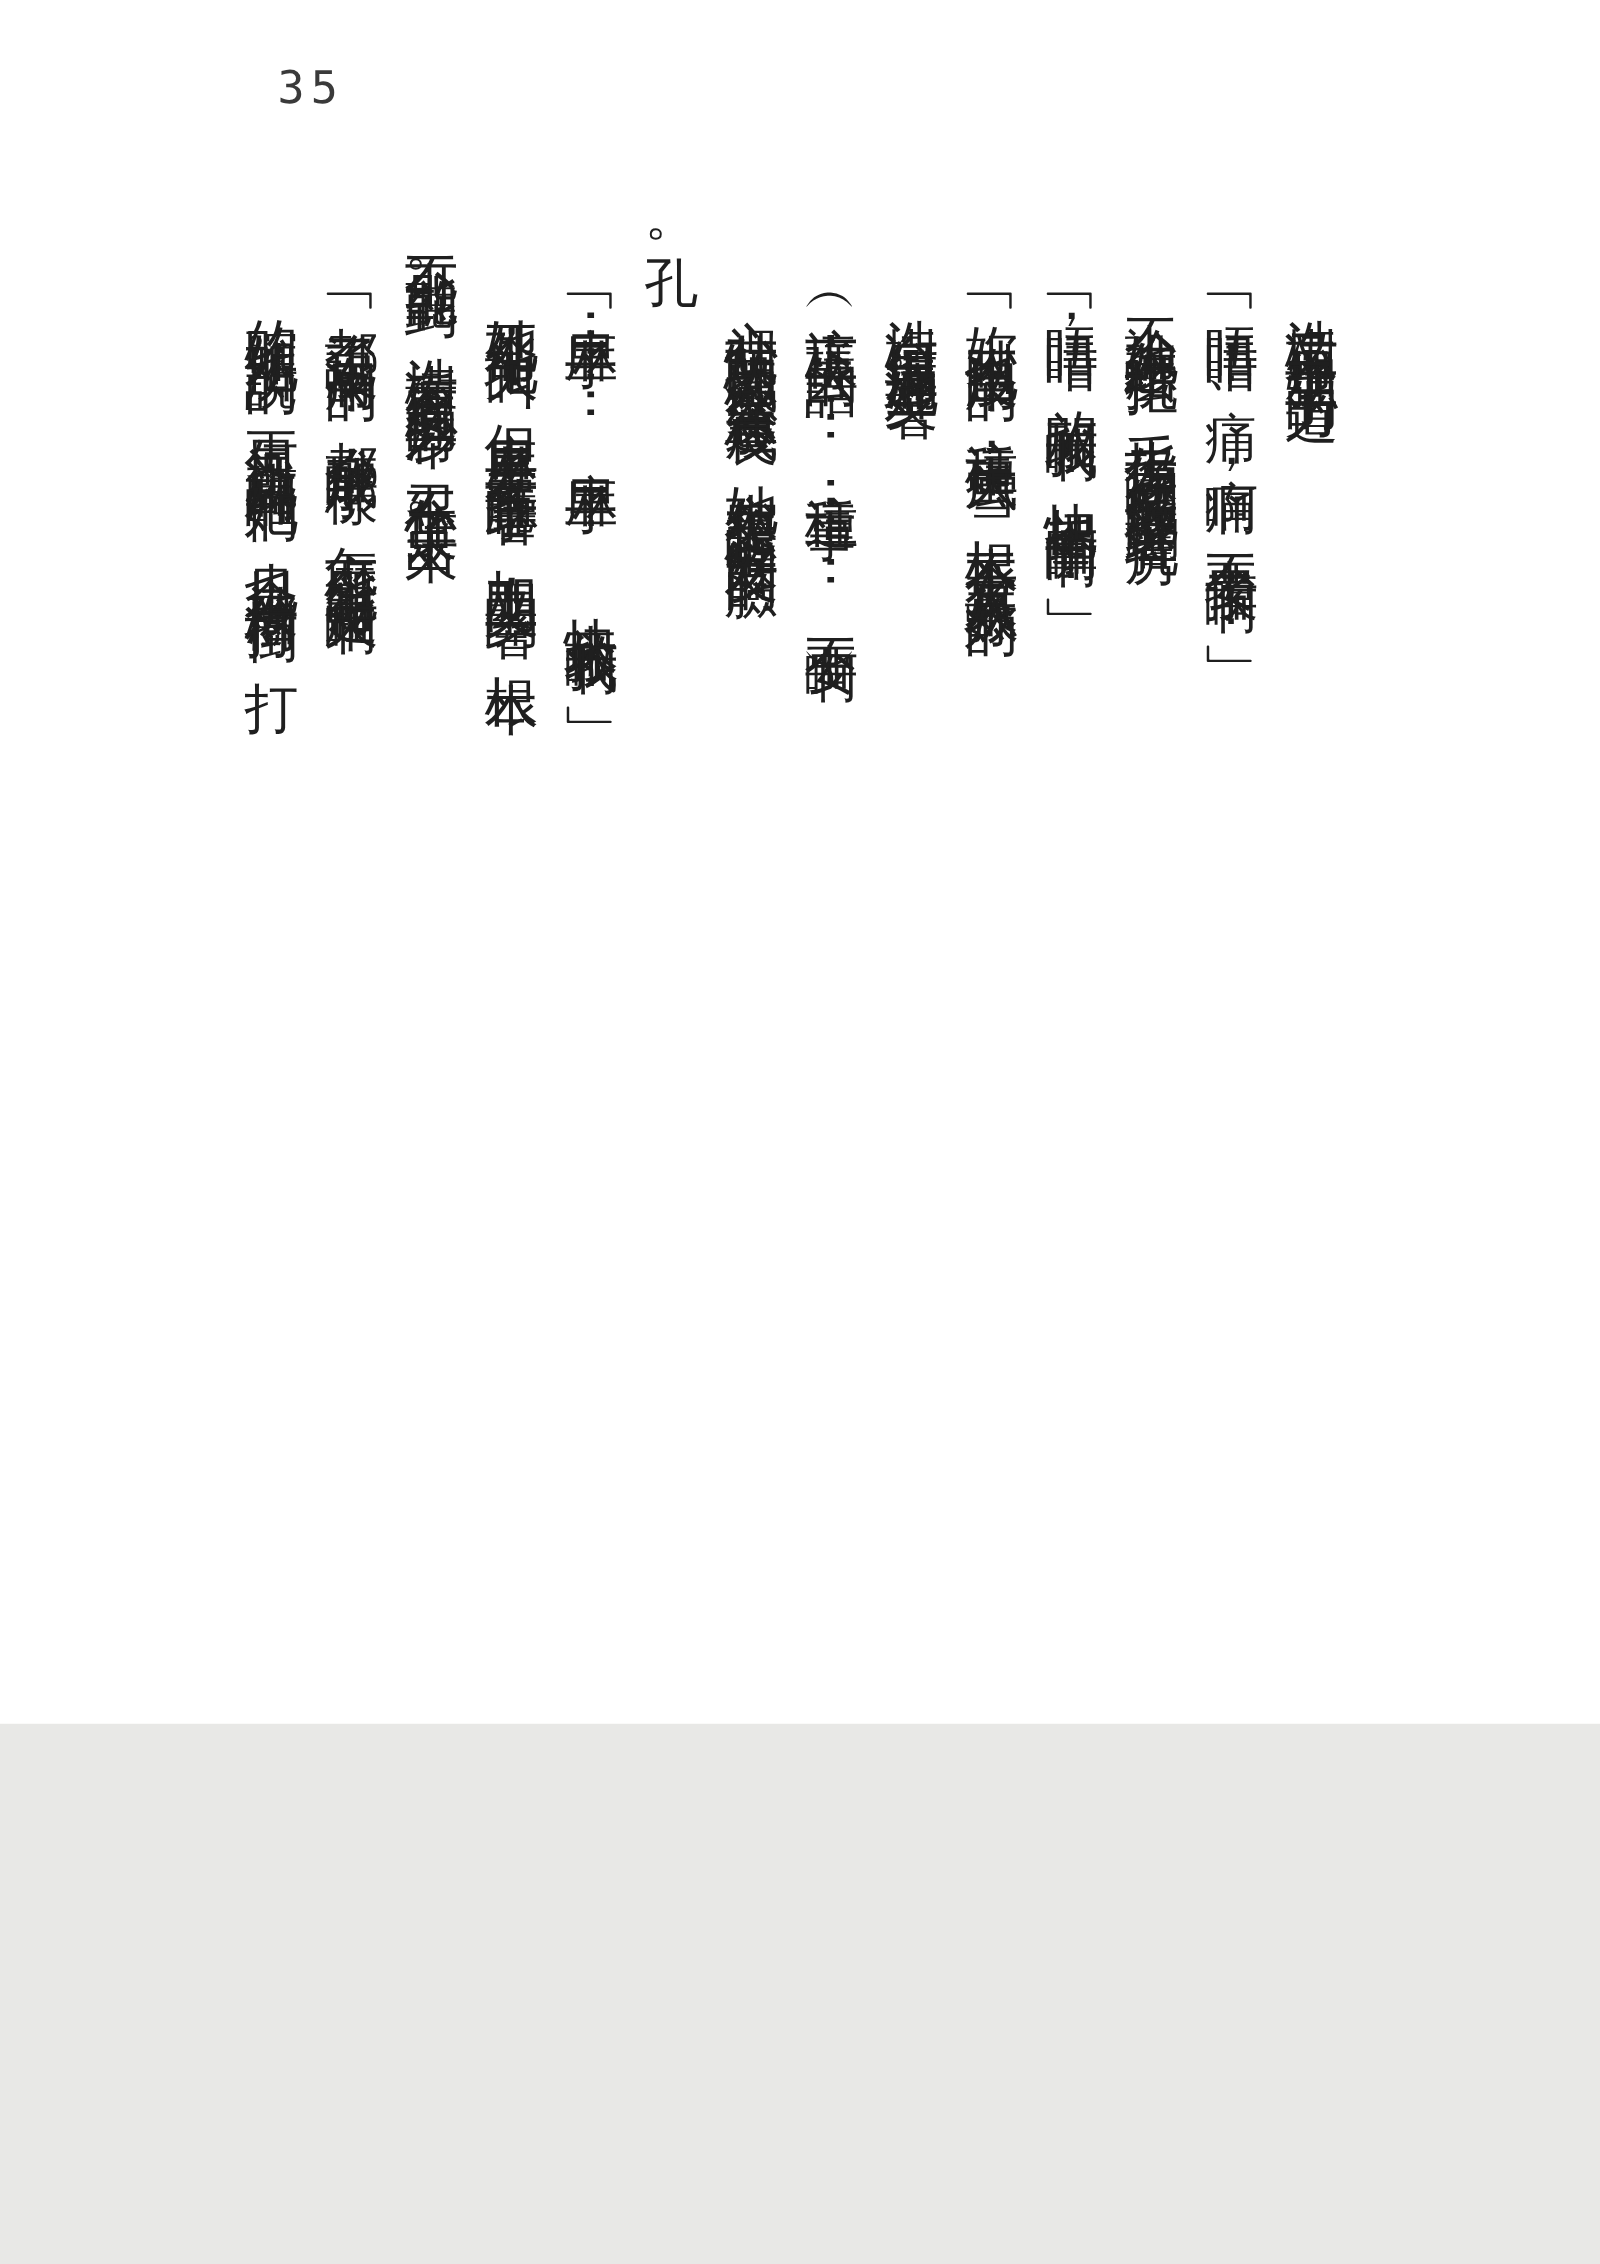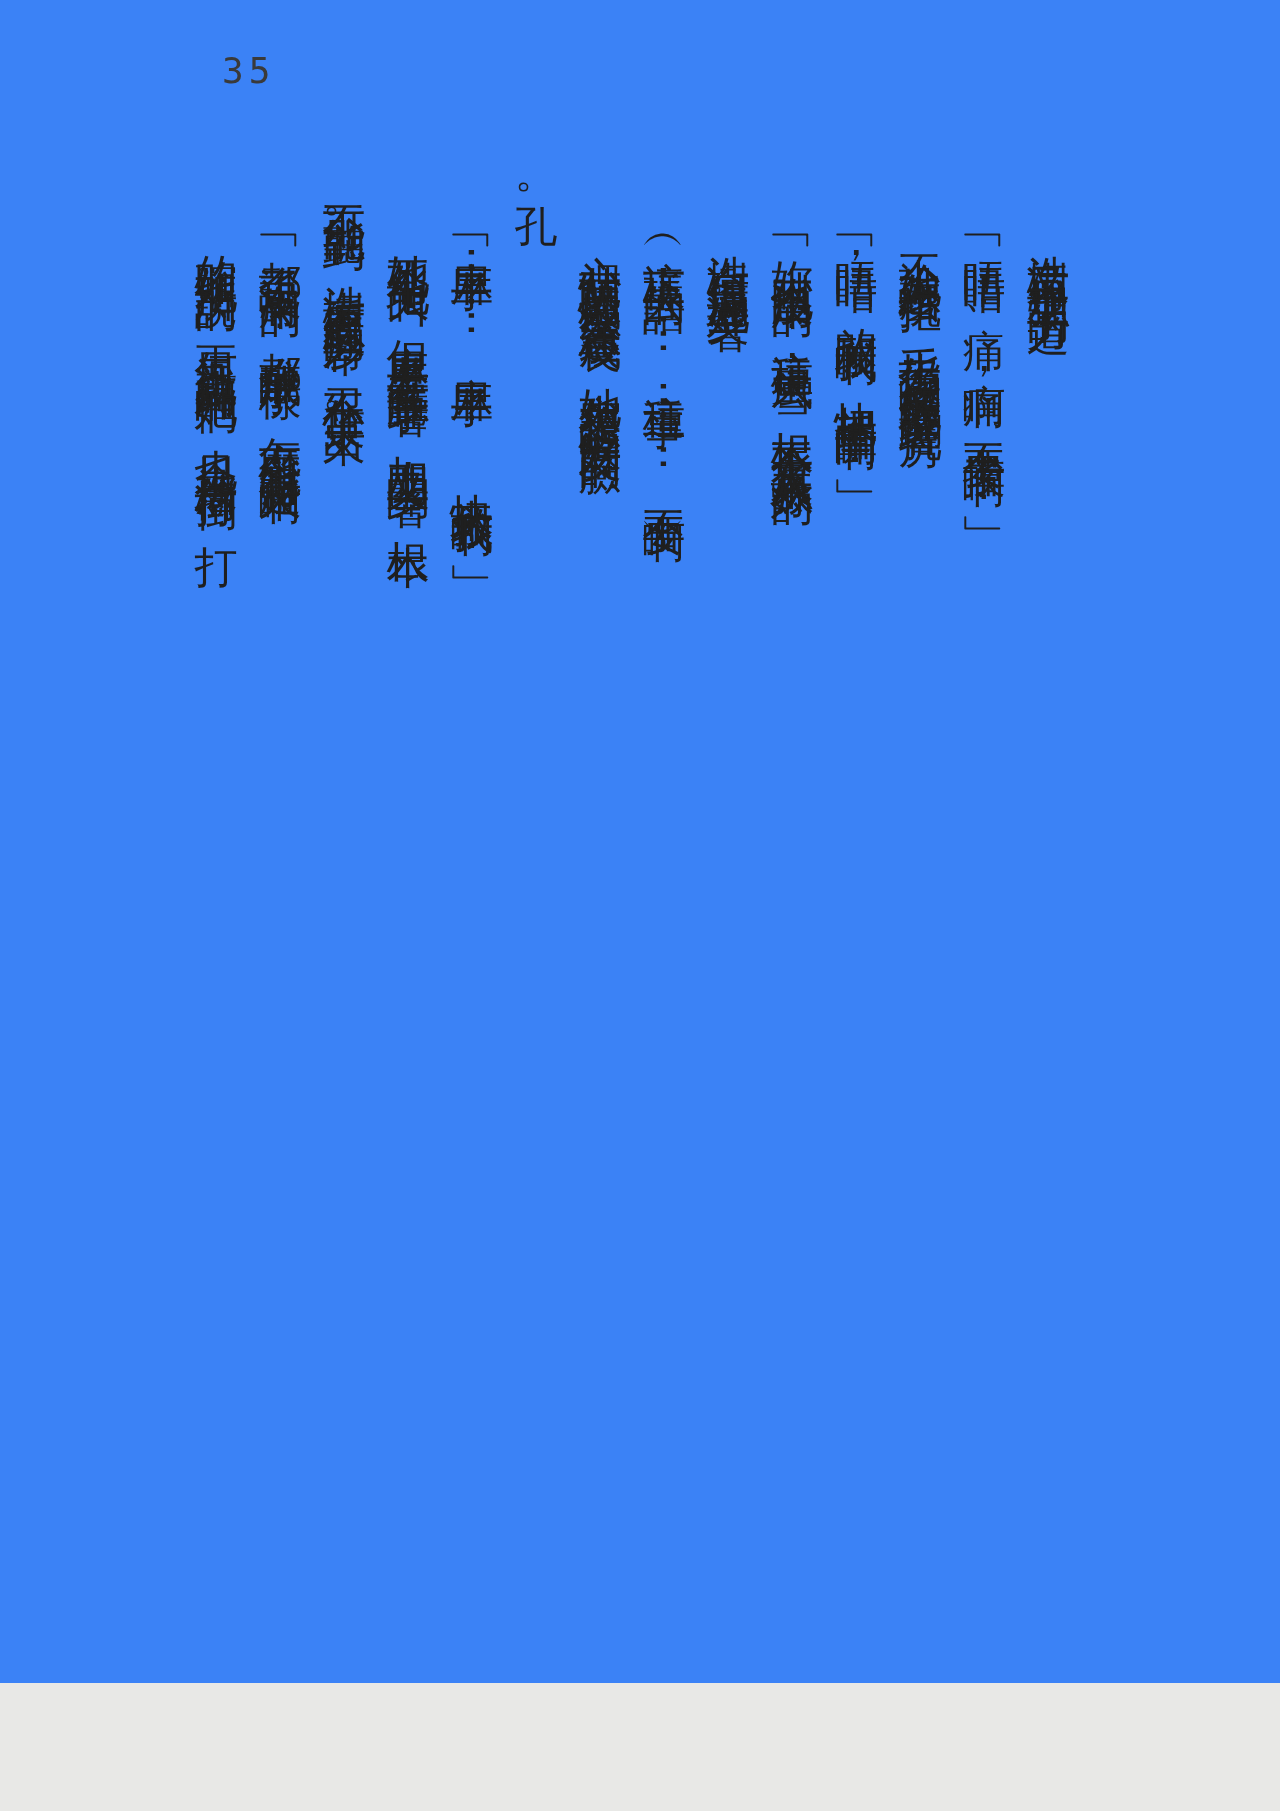--- a/index.html
+++ b/index.html
@@ -3,23 +3,23 @@
 <meta charset="utf-8">
 <style>
   html, body { margin: 0; padding: 0; }
   body {
     font-family: "Liberation Serif", serif;
     background: #e8e8e6;
   }
   .page {
     position: relative;
     width: 1280px;
-    height: 1683px;
+    height: 1379px;
     margin: 0 auto;
-    background: #3b82f6;
+    background: #ffffff;
     color: #1f1f1f;
     overflow: hidden;
   }
   .page-number {
     position: absolute;
     left: 222px;
     top: 50px;
     font-family: "DejaVu Sans Mono", monospace;
     font-size: 36px;
     font-weight: 400;

